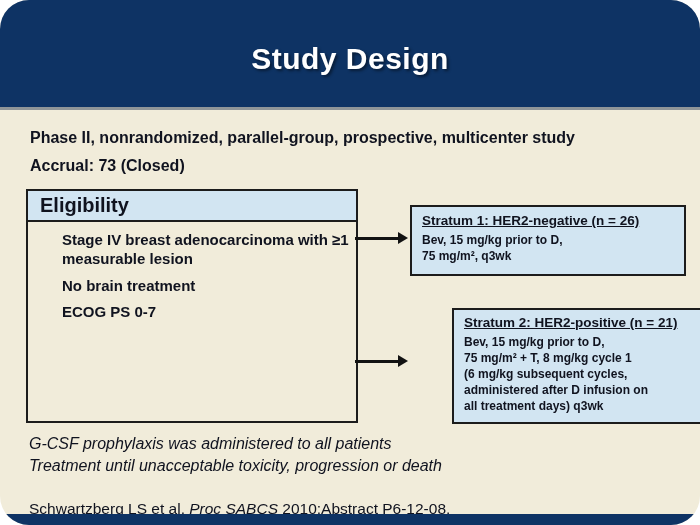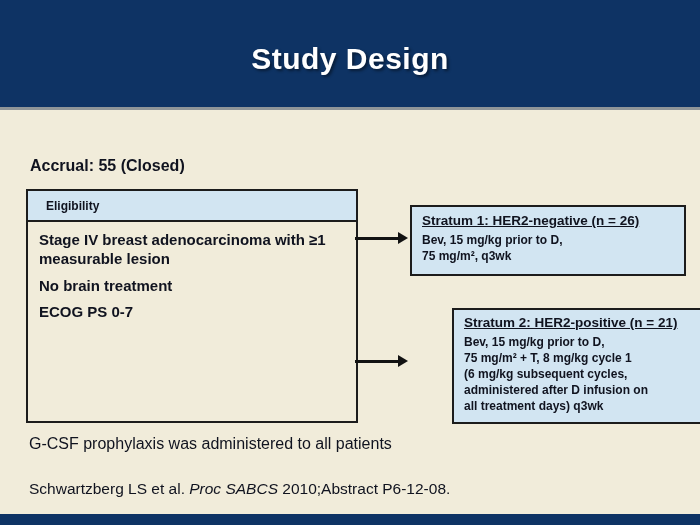--- a/index.html
+++ b/index.html
@@ -4,20 +4,21 @@
 <style>
   html, body { margin: 0; padding: 0; background: #ffffff; }
   .slide {
     position: relative;
     width: 700px;
     height: 525px;
     background: var(--cream, #f1ecda);
     font-family: "Liberation Sans", sans-serif;
     color: var(--text-dark, #10131f);
     overflow: hidden;
+    border-radius: 29px;
   }
   .title-band {
     position: absolute; top: 0; left: 0;
     width: 700px; height: 107px;
     background: var(--navy, #0e3364);
     border-bottom: 3px solid var(--line-gray, #8f9598);
     box-sizing: content-box;
     display: flex; align-items: center; justify-content: center;
   }
   .title-band h1 {
@@ -39,24 +40,24 @@
     width: 332px; height: 234px;
     box-sizing: border-box;
     border: 2px solid var(--border-dark, #1c1c1c);
     background: var(--cream, #f1ecda);
   }
   .elig-header {
     height: 31px; box-sizing: border-box;
     background: var(--light-blue, #d2e5f2);
     border-bottom: 2px solid var(--border-dark, #1c1c1c);
     display: flex; align-items: center;
-    padding-left: 18px;
-    font-size: 12px; font-weight: bold;
+    padding-left: 12px;
+    font-size: 20px; font-weight: bold;
   }
-  .elig-body { padding: 9px 6px 0 11px; }
+  .elig-body { padding: 9px 6px 0 11px; margin-left: 23px; }
   .elig-body p {
     margin: 0 0 8px 0;
     font-size: 15px; font-weight: bold; line-height: 1.25;
   }
   .stratum {
     position: absolute; box-sizing: border-box;
     background: var(--light-blue, #d2e5f2);
     border: 2px solid var(--border-dark, #1c1c1c);
   }
   .stratum-1 { left: 410px; top: 205px; width: 276px; height: 71px; padding: 6px 10px; }
@@ -78,43 +79,44 @@
     position: absolute; left: 0; top: 5px;
     width: 43px; height: 3px; background: #121212;
   }
   .arrow .head {
     position: absolute; left: 43px; top: 0;
     width: 0; height: 0;
     border-left: 10px solid #121212;
     border-top: 6px solid transparent;
     border-bottom: 6px solid transparent;
   }
-  .notes { position: absolute; left: 29px; top: 434px; }
+  .notes { position: absolute; left: 29px; top: 434px; font-style: italic; }
   .notes p { margin: 0 0 2px 0; font-size: 16px; font-weight: normal; line-height: 1.25; }
   .citation {
-    position: absolute; left: 29px; top: 480px;
+    position: absolute; left: 29px; top: 500px;
     margin: 0; font-size: 15.5px; font-weight: normal; text-align: center;
   }
   .citation .it { font-style: italic; }
   .bottom-band {
     position: absolute; left: 0; bottom: 0;
     width: 700px; height: 11px;
     background: var(--navy, #0e3364);
   }
 </style>
 </head>
 <body>
 
 <div class="slide">
 
   <header class="title-band">
     <h1>Study Design</h1>
   </header>
 
-  <p class="accrual">Accrual: 55 (Closed)</p>
+  <p class="study-desc">Phase II, nonrandomized, parallel-group, prospective, multicenter study</p>
+  <p class="accrual">Accrual: 73 (Closed)</p>
 
   <div class="elig-box">
     <div class="elig-header">Eligibility</div>
     <div class="elig-body">
       <p>Stage IV breast adenocarcinoma with ≥1 measurable lesion</p>
       <p>No brain treatment</p>
       <p>ECOG PS 0-7</p>
     </div>
   </div>
 
@@ -137,19 +139,20 @@
     <p class="s-title">Stratum 2: HER2-positive (n = 21)</p>
     <p class="s-body">Bev, 15 mg/kg prior to D,
 75 mg/m² + T, 8 mg/kg cycle 1
 (6 mg/kg subsequent cycles,
 administered after D infusion on
 all treatment days) q3wk</p>
   </div>
 
   <div class="notes">
     <p>G-CSF prophylaxis was administered to all patients</p>
+    <p>Treatment until unacceptable toxicity, progression or death</p>
   </div>
 
   <p class="citation"><span>Schwartzberg LS et al. </span><span class="it">Proc SABCS</span><span> 2010;Abstract P6-12-08.</span></p>
 
   <footer class="bottom-band"></footer>
 
 </div>
 
 </body></html>

